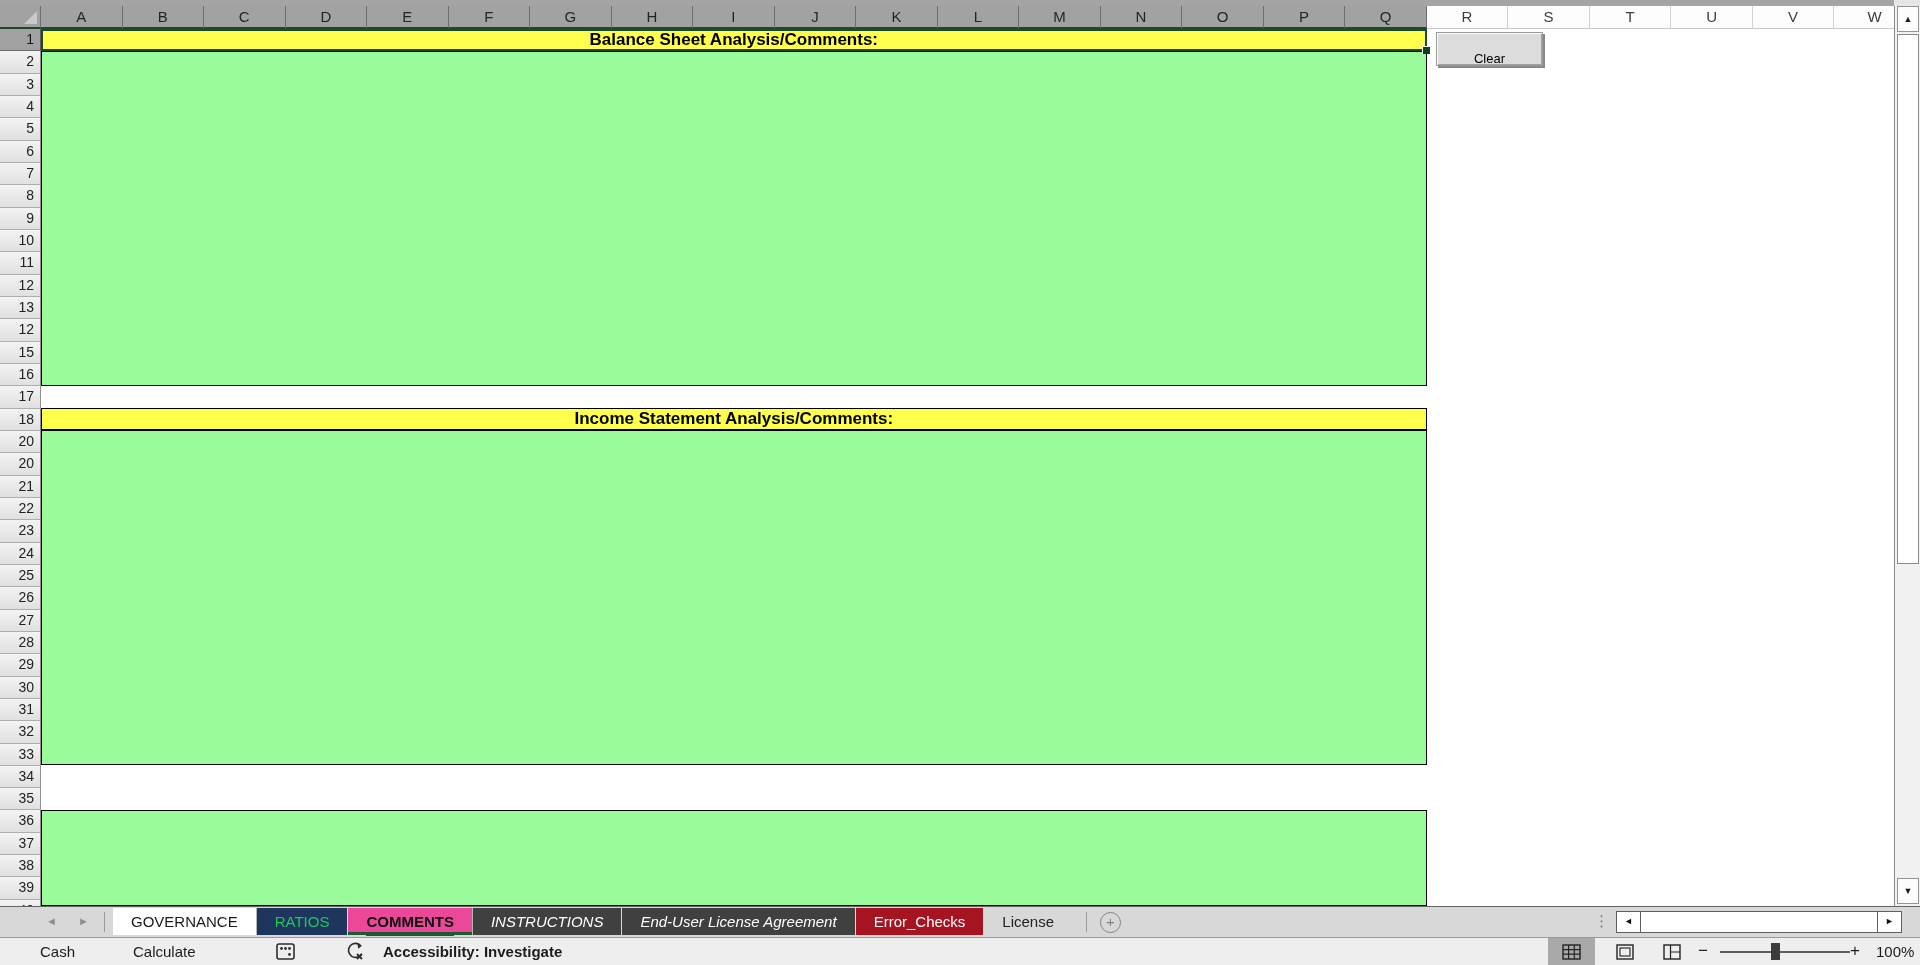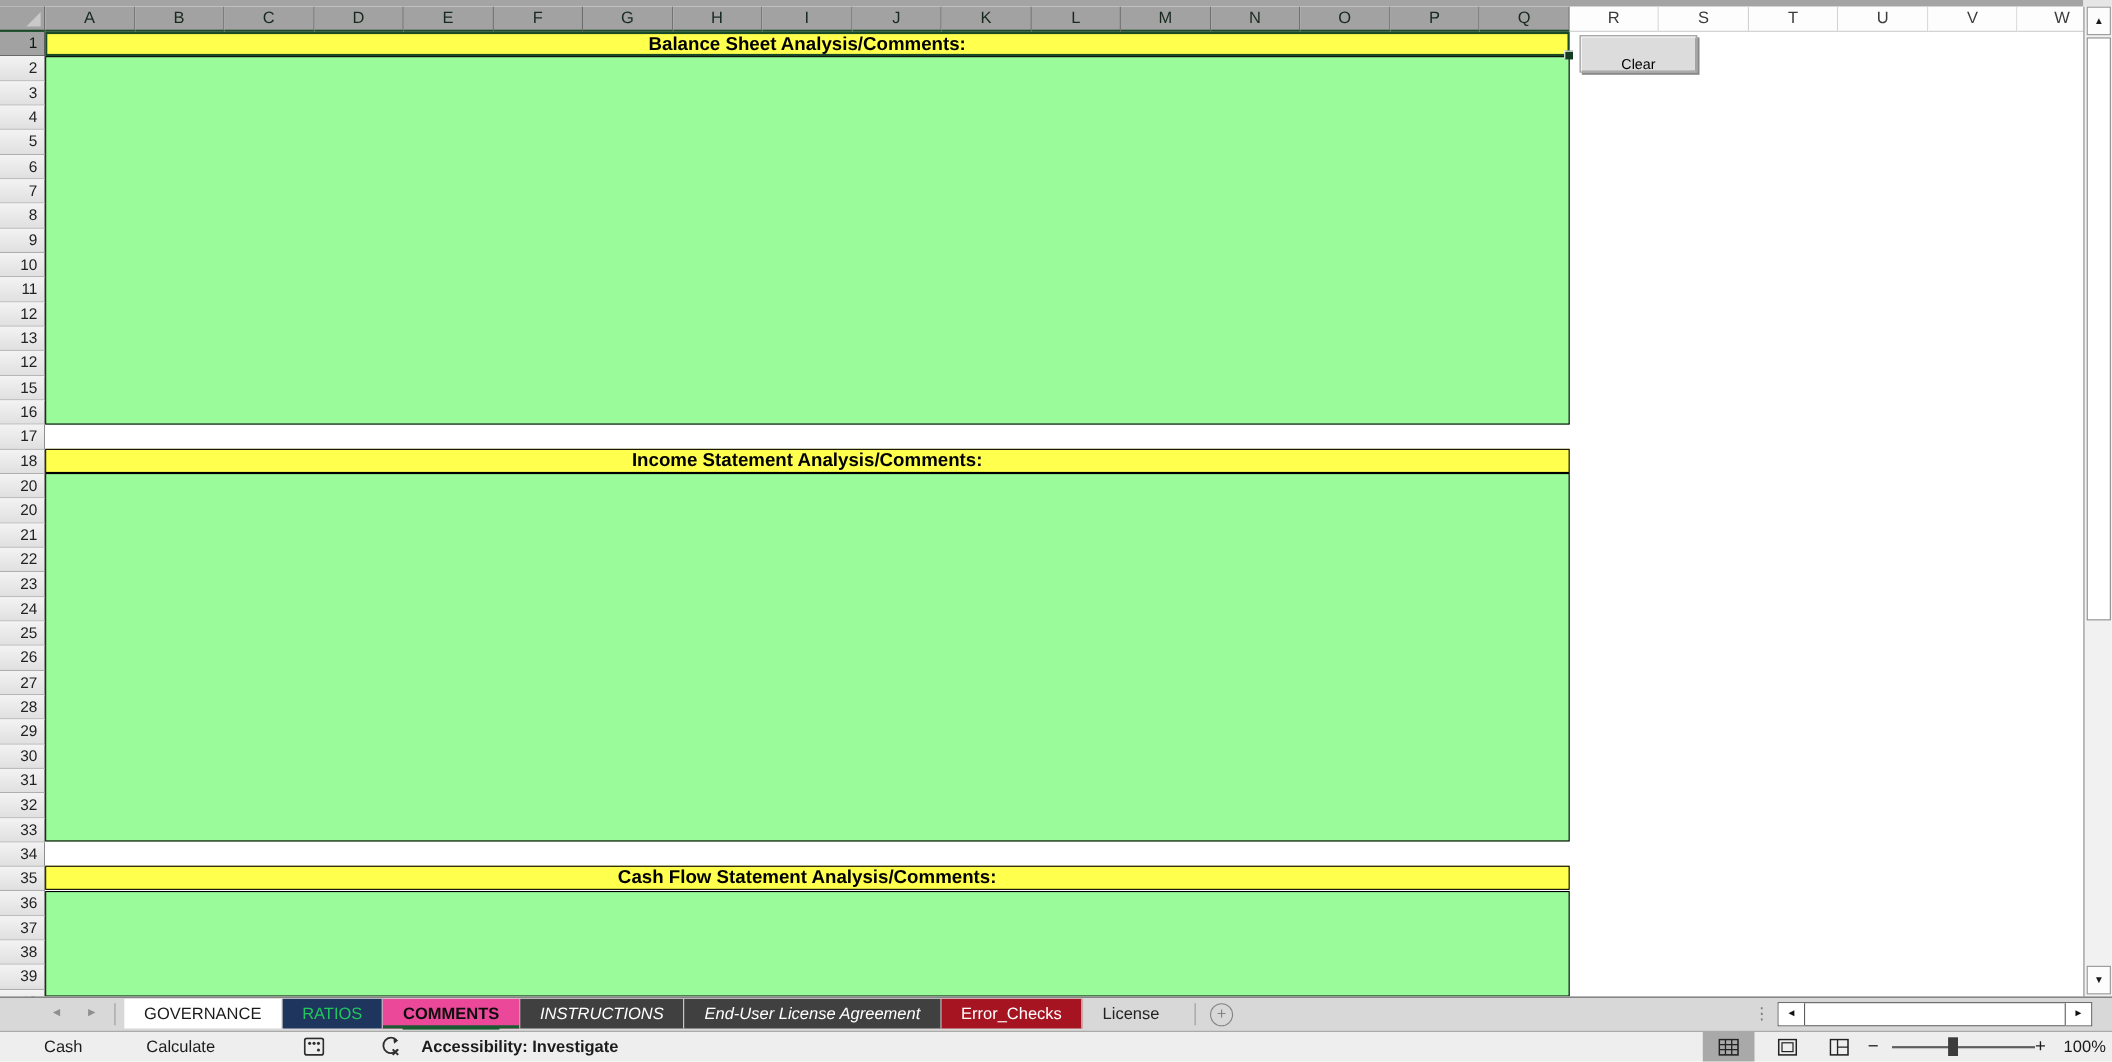--- a/index.html
+++ b/index.html
@@ -193,21 +193,20 @@
       <div class="rowcell">38</div>
       <div class="rowcell">39</div>
       <div class="rowcell">40</div>
     </div>
 
   <div class="grid">
     <div class="band selected b1">Balance Sheet Analysis/Comments:</div>
     <div class="block g1"></div>
     <div class="band b18">Income Statement Analysis/Comments:</div>
     <div class="block g2"></div>
-    <div class="band b35">Cash Flow Statement Analysis/Comments:</div>
     <div class="block g3"></div>
     <div class="fill-handle"></div>
   </div>
 
   <button class="clear-btn">Clear</button>
 
   <div class="vscroll">
     <div class="varrow up">▲</div>
     <div class="vthumb"></div>
     <div class="varrow down">▼</div>

